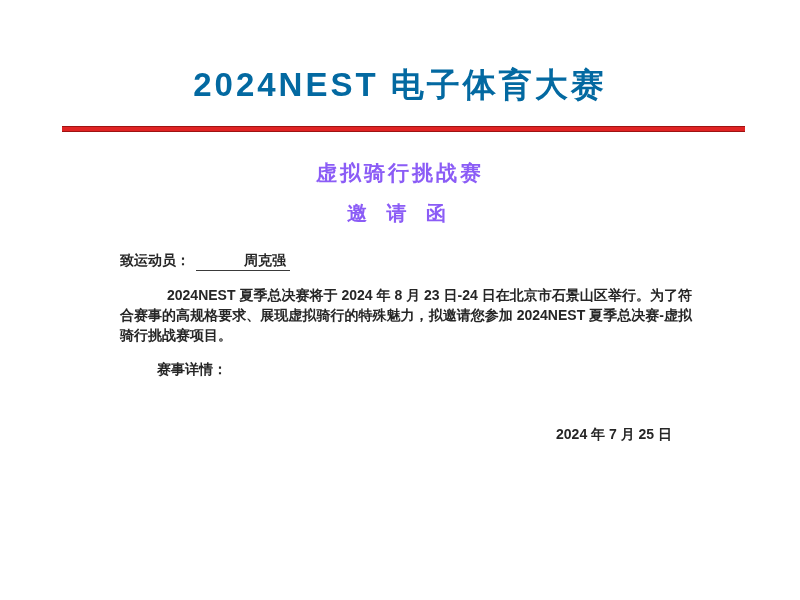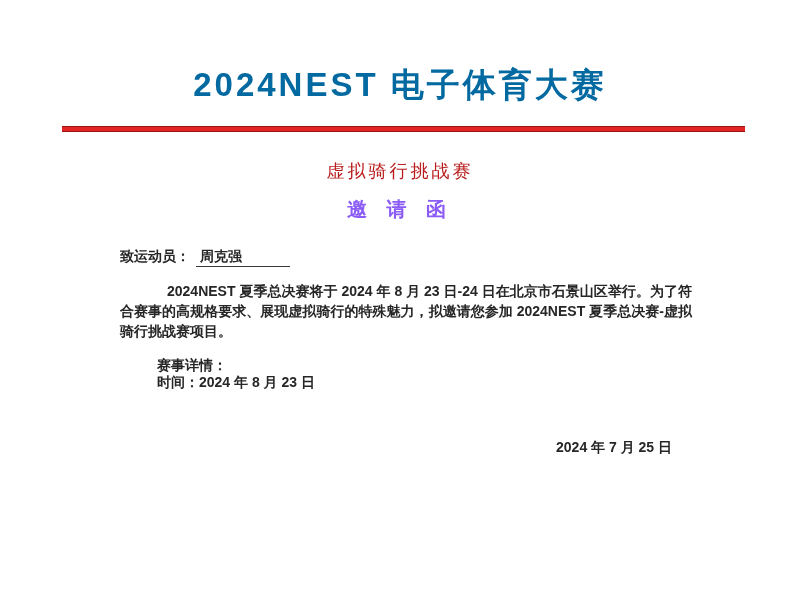--- a/index.html
+++ b/index.html
@@ -36,24 +36,24 @@
     height: 6px;
     background: #e02323;
     border-top: 1px solid #9e1313;
     border-bottom: 1px solid #9e1313;
   }
 
   
   .event-title {
     margin-top: 27px;
     text-align: center;
-    font-size: 18px;
-    font-weight: 400;
+    font-size: 21px;
+    font-weight: 700;
     letter-spacing: 3px;
-    color: #b91c1c;
+    color: #8b5cf6;
   }
 
   .invite-heading {
     margin-top: 13px;
     text-align: center;
     font-size: 20px;
     font-weight: 700;
     letter-spacing: 7px;
     color: #8b5cf6;
   }
@@ -69,21 +69,21 @@
   .salutation {
     line-height: 18px;
     white-space: nowrap;
   }
 
   .athlete-name {
     display: inline-block;
     min-width: 94px;
     margin-left: 6px;
     padding: 0 4px 1px 4px;
-    text-align: left;
+    text-align: right;
     border-bottom: 1.5px solid #3a3a3a;
   }
 
   .body-paragraph {
     margin-top: 14px;
     text-indent: 47px;
     text-align: justify;
     line-height: 20px;
   }
 
@@ -122,21 +122,20 @@
   <div class="content">
 
     <div class="salutation">
       <span>致运动员：</span><span class="athlete-name">周克强</span>
     </div>
 
     <p class="body-paragraph">2024NEST 夏季总决赛将于 2024 年 8 月 23 日-24 日在北京市石景山区举行。为了符合赛事的高规格要求、展现虚拟骑行的特殊魅力，拟邀请您参加 2024NEST 夏季总决赛-虚拟骑行挑战赛项目。</p>
 
     <div class="details">
       <div>赛事详情：</div>
-      <div>时间：2024 年 8 月 23 日</div>
     </div>
 
     <div class="signature">
       <div class="sig-date">2024 年 7 月 25 日</div>
     </div>
 
   </div>
 
 </div>
 

